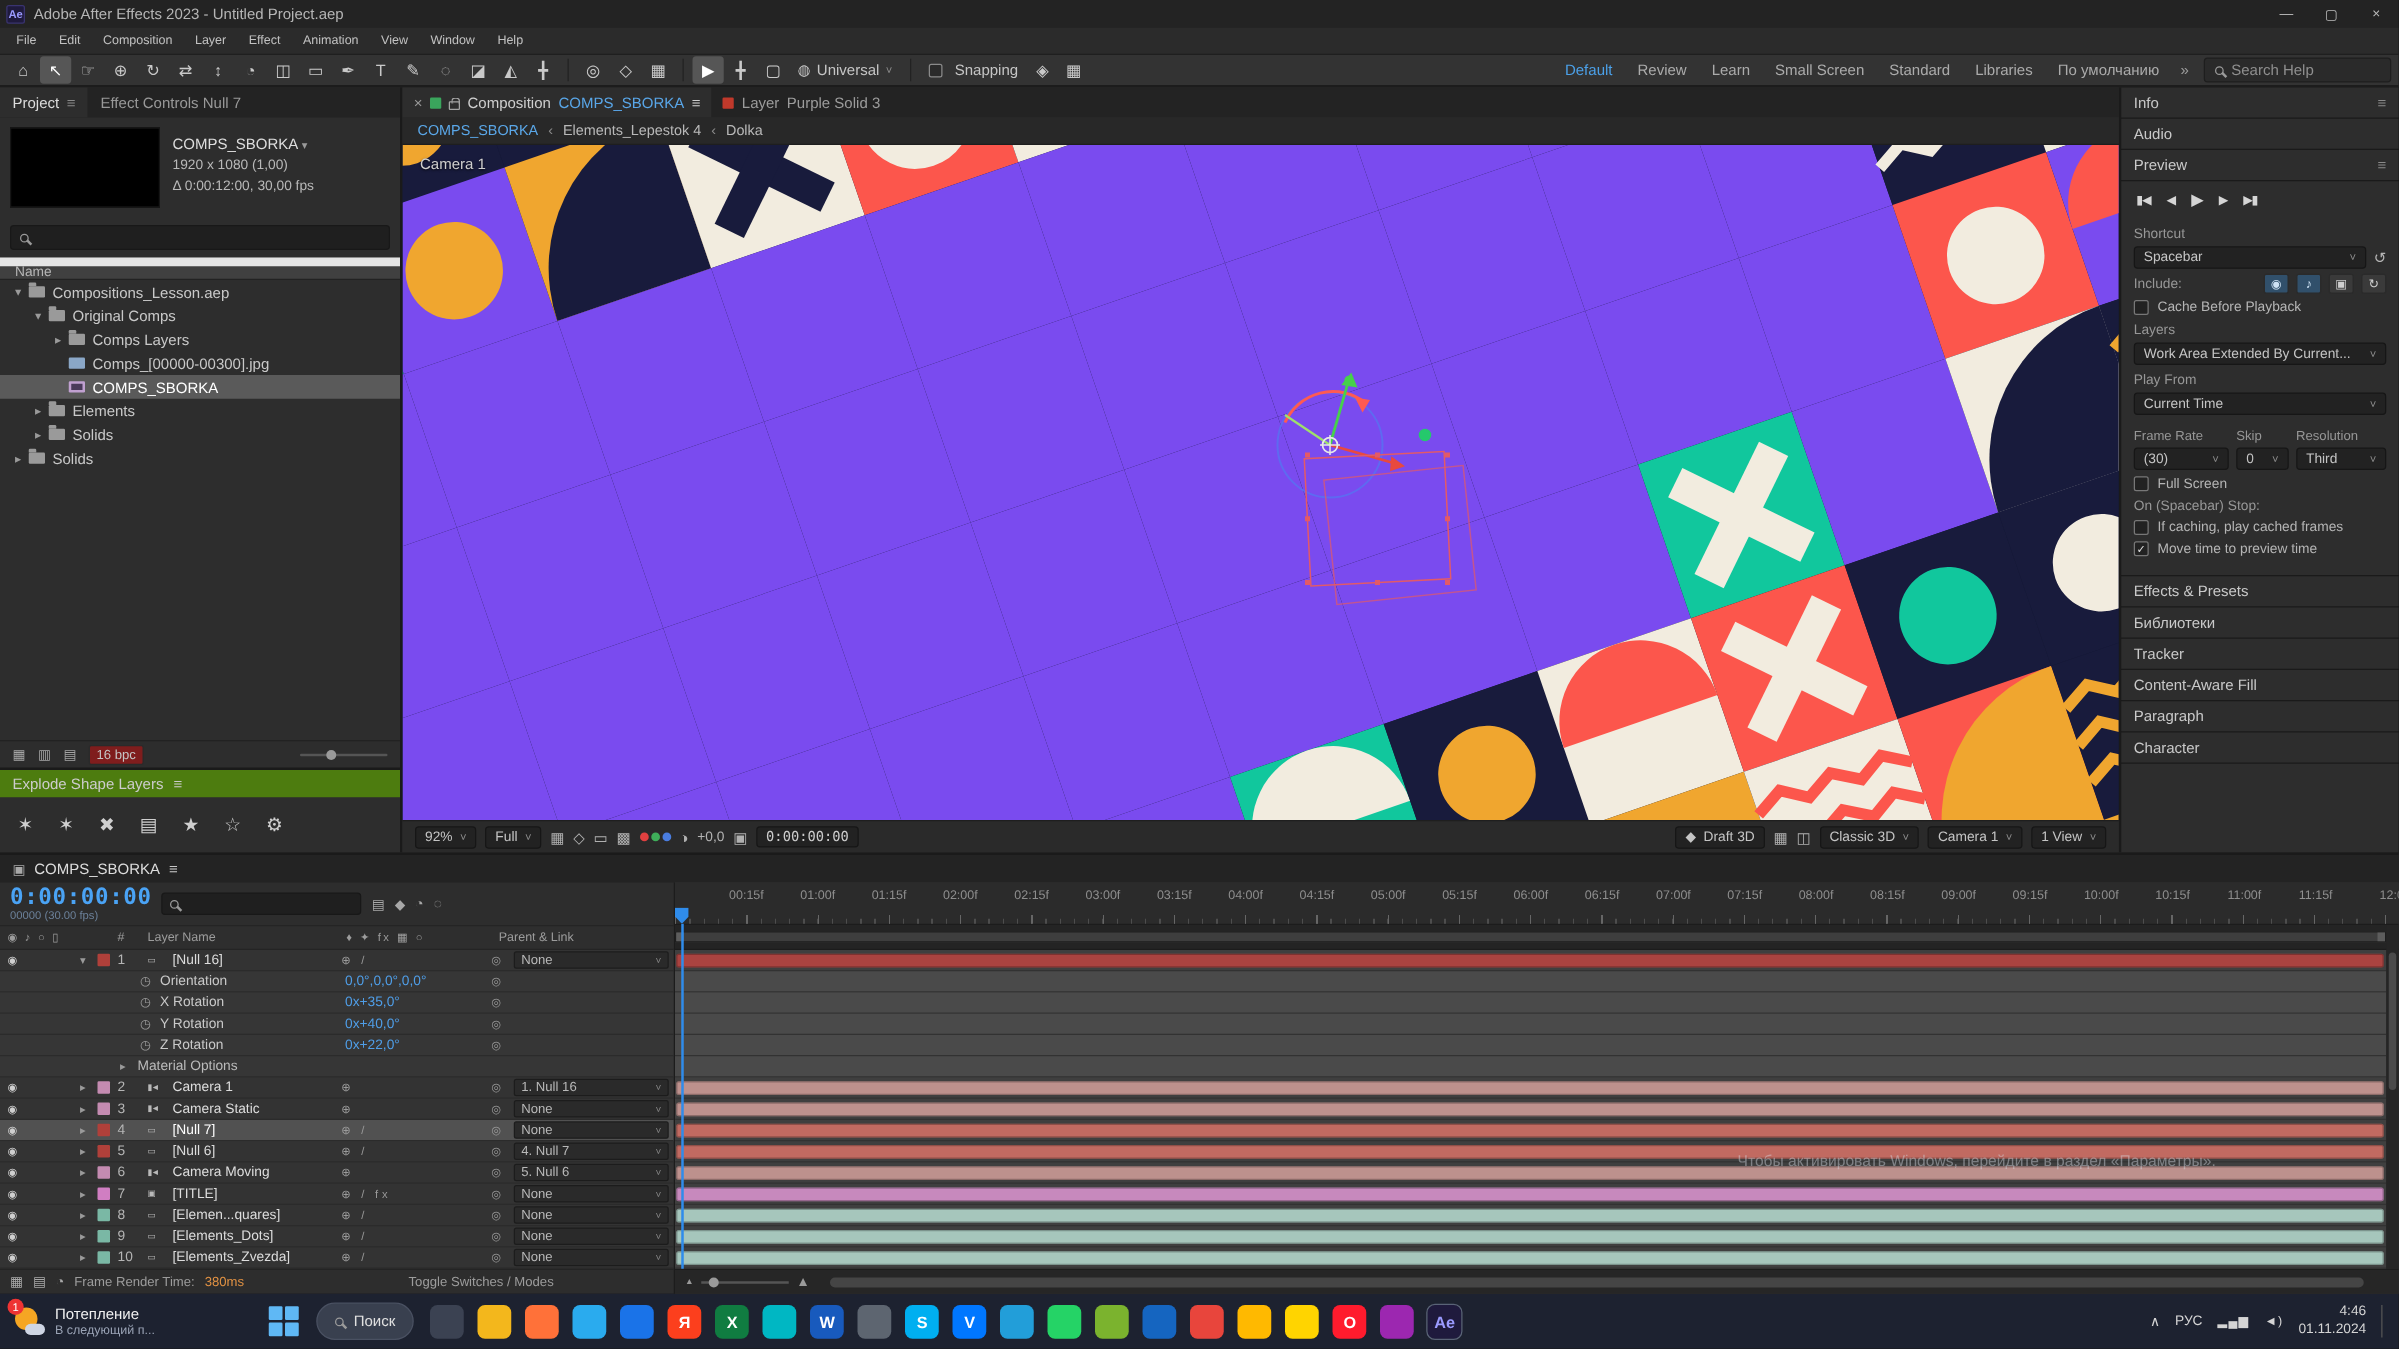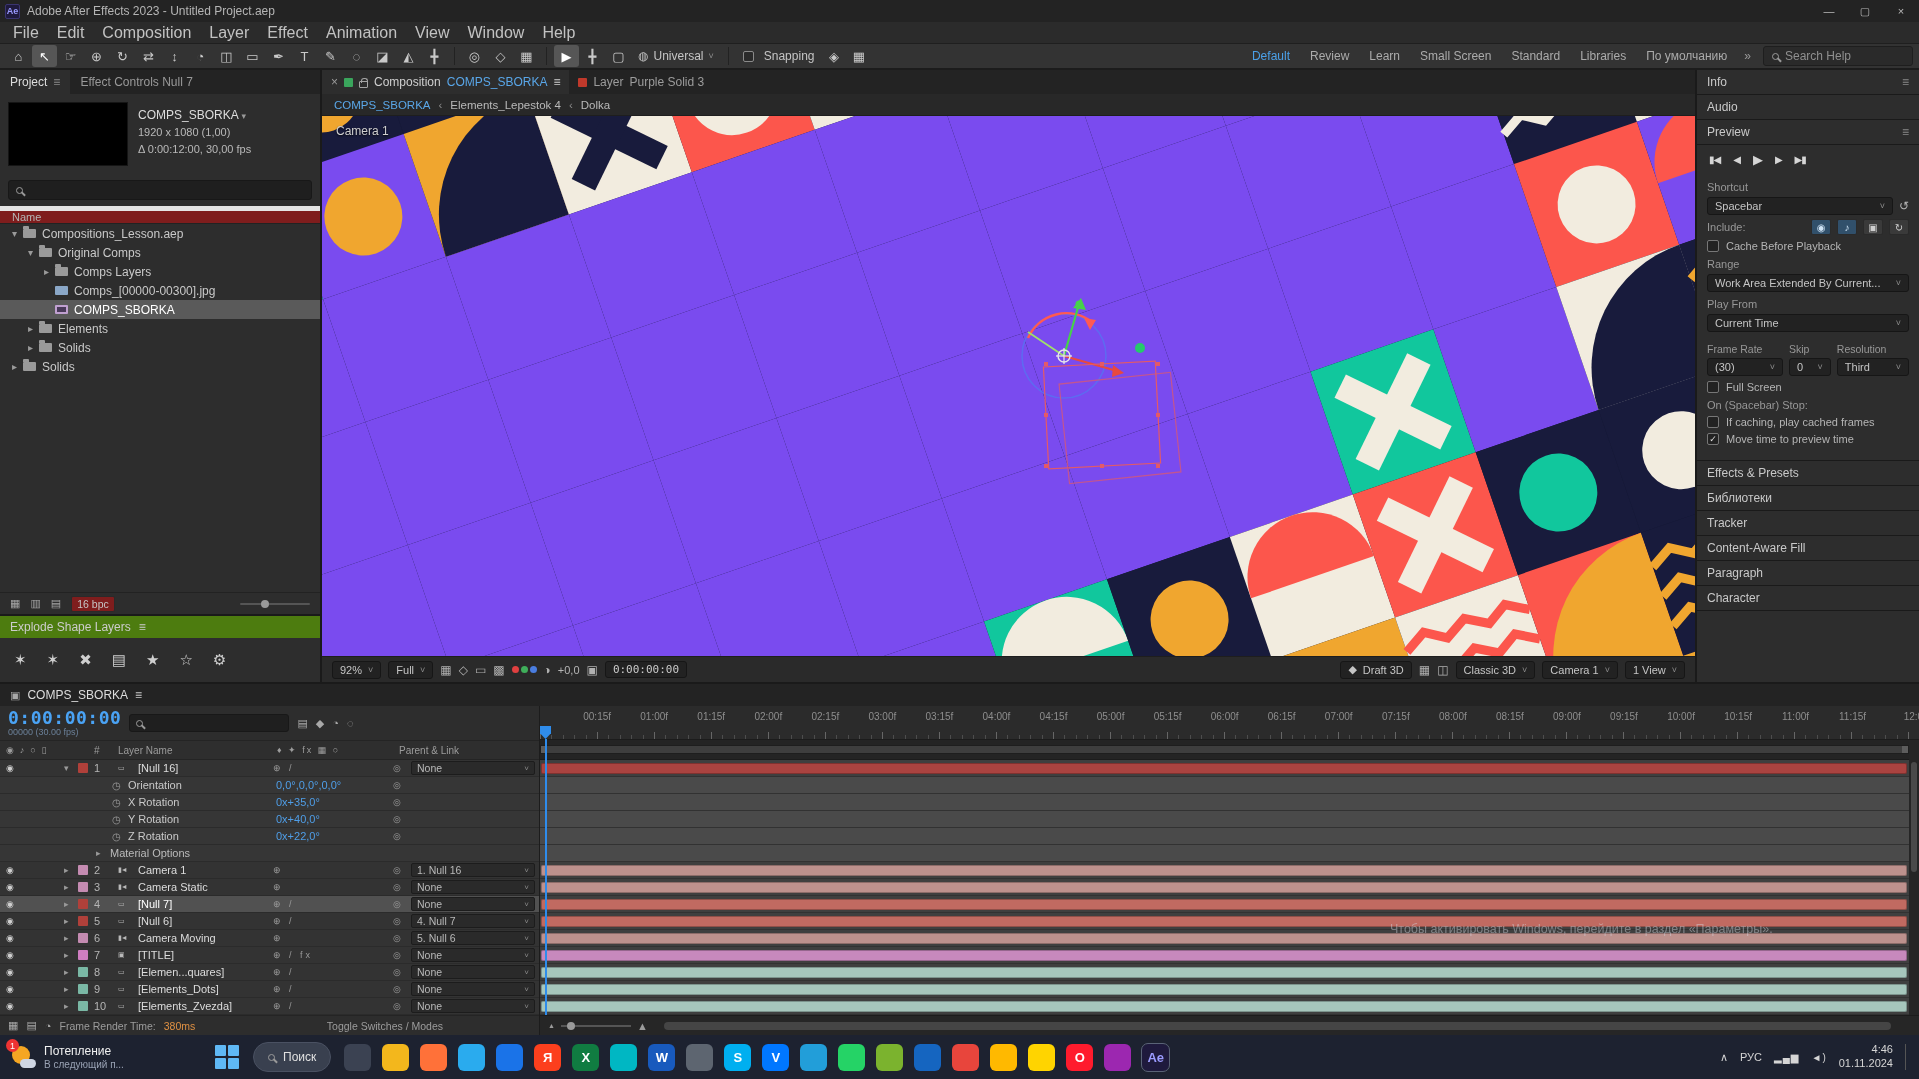--- a/index.html
+++ b/index.html
@@ -6,21 +6,21 @@
 html,body{width:1919px;height:1079px;overflow:hidden;background:#1a1a1a;color:#c9c9c9}
 #root{width:1919px;height:1079px;display:flex;flex-direction:column;font-size:12px}
 
 #titlebar{height:22px;background:#232323;display:flex;align-items:center;flex:0 0 auto}
 .ae-logo{width:15px;height:15px;margin:0 7px 0 5px;background:#1f1a3d;color:#9b9bff;font-size:9px;font-weight:bold;display:flex;align-items:center;justify-content:center;border:1px solid #3a3470;border-radius:2px}
 .title-text{font-size:12px;color:#b5b5b5}
 .win-btns{margin-left:auto;display:flex;height:100%}
 .win-btn{width:36px;display:flex;align-items:center;justify-content:center;color:#bbb;font-size:11px}
 
 #menubar{height:22px;background:#2b2b2b;display:flex;align-items:center;padding-left:4px;border-bottom:1px solid #1f1f1f;flex:0 0 auto}
-.menu-item{padding:0 9px;font-size:16px;color:#c2c2c2;cursor:default}
+.menu-item{padding:0 9px;font-size:10px;color:#c2c2c2;cursor:default}
 
 #toolbar{height:26px;background:#333;display:flex;align-items:center;padding:0 6px;border-bottom:2px solid #1c1c1c;flex:0 0 auto}
 .tool{width:25px;height:22px;display:flex;align-items:center;justify-content:center;font-size:13px;color:#c9c9c9;border-radius:3px}
 .tool.active{background:#565656;color:#fff}
 .tb-sep{width:1px;height:18px;background:#222;margin:0 7px}
 .tb-dd{height:20px;display:flex;align-items:center;gap:5px;padding:0 7px;color:#c5c5c5;font-size:12px}
 .tb-check{width:11px;height:11px;border:1px solid #8a8a8a;border-radius:2px;background:#2a2a2a;margin-right:5px}
 #workspaces{margin-left:auto;display:flex;align-items:center;gap:2px}
 .ws{padding:0 9px;font-size:12px;color:#ababab}
 .ws.active{color:#4ba0e8}
@@ -34,21 +34,21 @@
 #left-panel{width:320px;background:#2d2d2d;display:flex;flex-direction:column;min-height:0}
 .panel-tabs{height:24px;background:#232323;display:flex;align-items:flex-end;flex:0 0 auto}
 .ptab{height:24px;display:flex;align-items:center;gap:6px;padding:0 10px;font-size:12px;color:#999}
 .ptab.active{background:#2d2d2d;color:#ddd}
 .ptab .pmenu{color:#8a8a8a}
 #proj-info{display:flex;gap:10px;padding:8px;flex:0 0 auto}
 #proj-thumb{width:120px;height:64px;background:#000;border:1px solid #151515;flex:0 0 auto}
 .proj-meta{font-size:11px;color:#b9b9b9;line-height:1.5;padding-top:4px}
 .proj-meta .pm-name{font-size:12px;color:#ddd}
 .searchbox{height:20px;background:#1f1f1f;border:1px solid #181818;border-radius:3px;display:flex;align-items:center;padding:0 7px;margin:6px 8px;color:#888}
-#name-header{height:18px;background:#7f1d1d;border-top:5px solid #e5e5e5;border-bottom:1px solid #222;display:flex;align-items:center;padding:0 12px;font-size:11px;color:#b5b5b5;flex:0 0 auto}
+#name-header{height:18px;background:#404040;border-top:7px solid #e5e5e5;border-bottom:1px solid #222;display:flex;align-items:center;padding:0 12px;font-size:11px;color:#b5b5b5;flex:0 0 auto}
 #tree{flex:0 0 auto}
 .tree-row{height:19px;display:flex;align-items:center;font-size:12px;color:#c9c9c9}
 .tree-row.selected{background:#5a5a5a;color:#fff}
 .twirl{width:13px;color:#9a9a9a;font-size:10px;text-align:center;flex:0 0 auto}
 .tree-ic{width:13px;height:9px;background:#9a9a9a;border-radius:1px;position:relative;margin:0 6px 0 2px;flex:0 0 auto}
 .tree-ic.folder::before{content:'';position:absolute;top:-3px;left:0;width:6px;height:3px;background:#9a9a9a;border-radius:1px 1px 0 0}
 .tree-ic.comp{background:#c0a0d0}
 .tree-ic.comp::after{content:'';position:absolute;inset:2px;background:#4a3a5a}
 .tree-ic.footage{background:#8aa7c7}
 .proj-fill{flex:1}
@@ -1172,21 +1172,21 @@
           <span class="spacer"></span>
           <span class="inc-chip on">◉</span>
           <span class="inc-chip on">♪</span>
           <span class="inc-chip">▣</span>
           <span class="inc-chip">↻</span>
         </div>
         <div class="cb-row">
             <span class="cb"></span>
             <span class="cb-label">Cache Before Playback</span>
           </div>
-        <div class="pv-label">Range</div>
+        <div class="pv-label">Layers</div>
         <div class="pv-row">
             <span class="dd grow">
               <span class="val">Work Area Extended By Current...</span>
               <span class="caret">˅</span>
             </span>
           </div>
         <div class="pv-label">Play From</div>
         <div class="pv-row">
             <span class="dd grow">
               <span class="val">Current Time</span>

